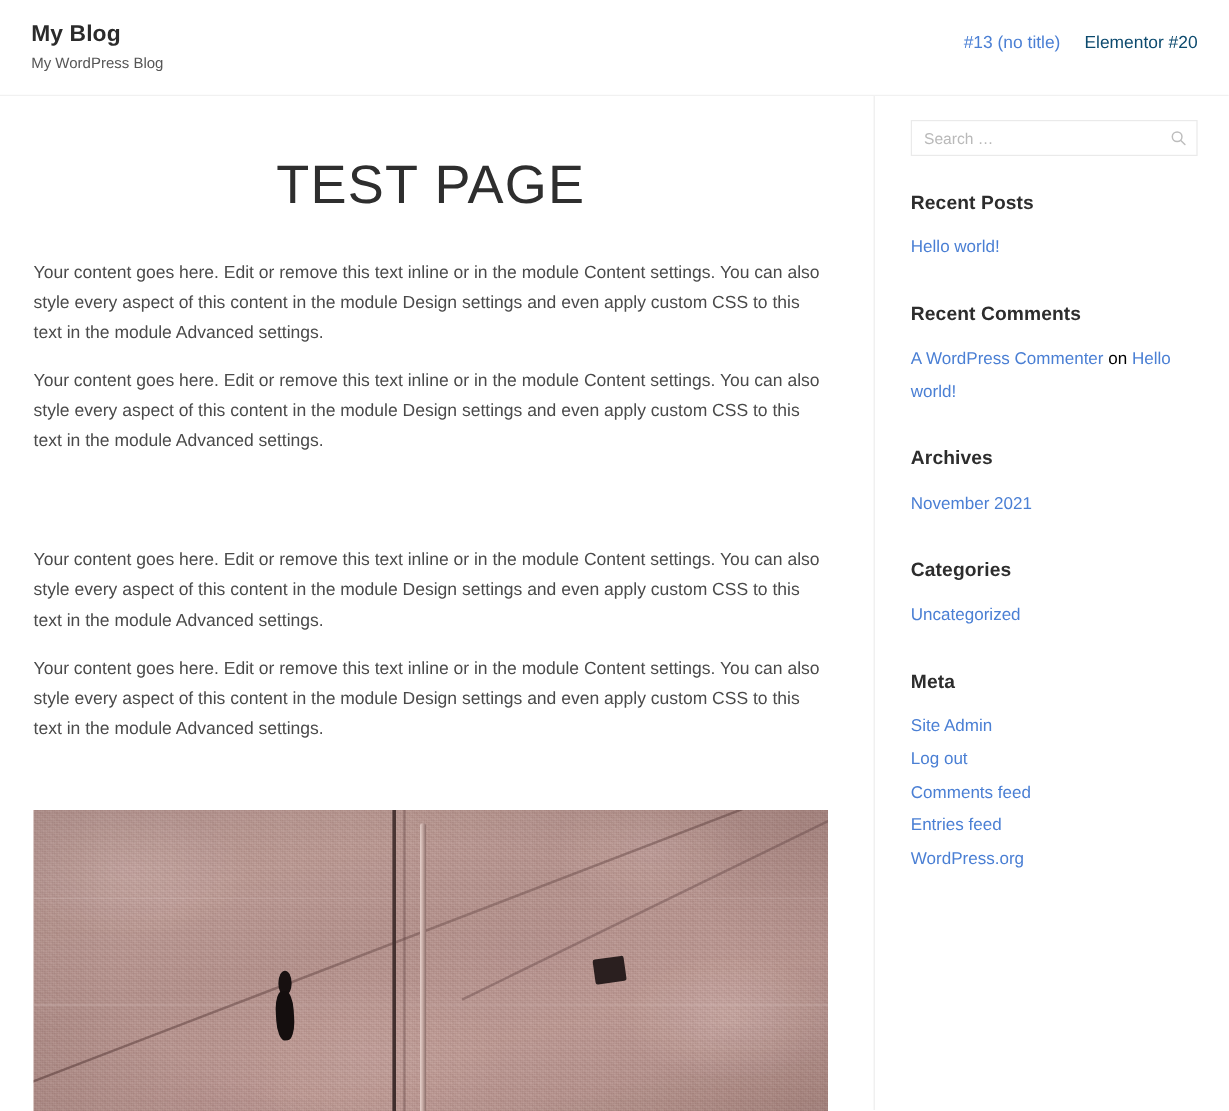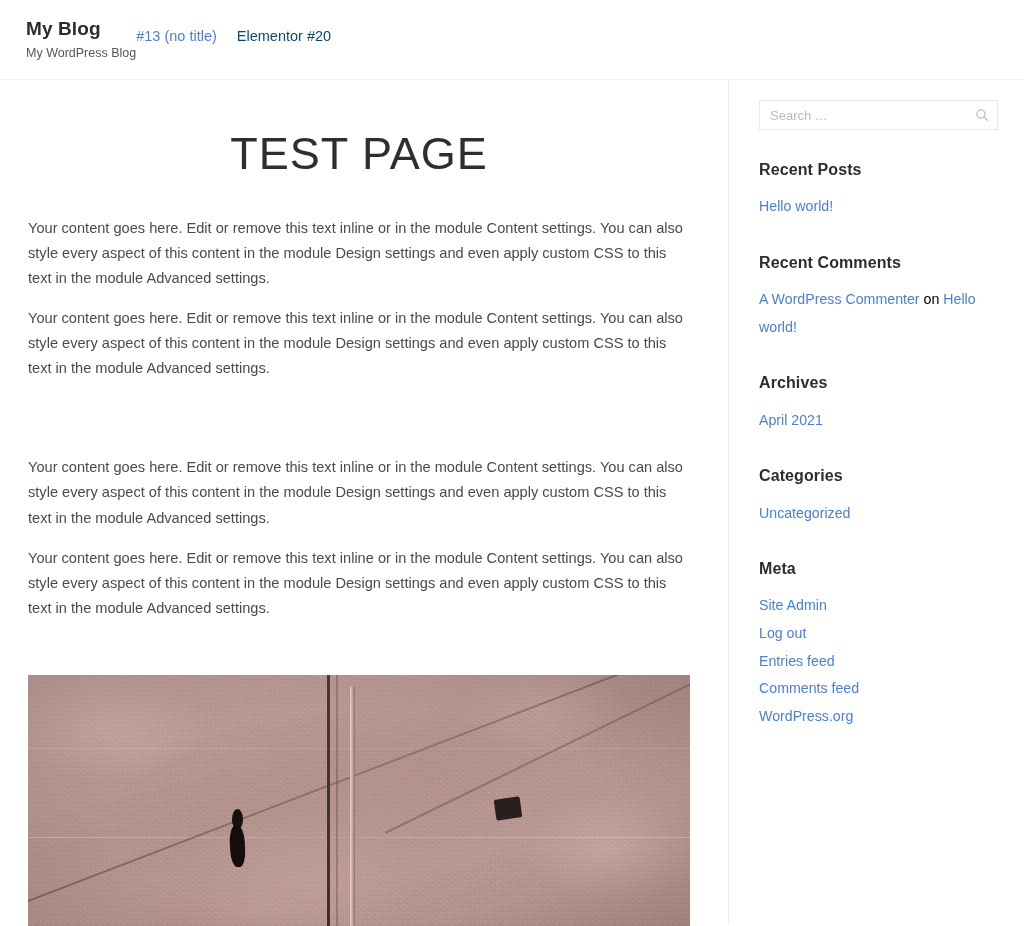--- a/index.html
+++ b/index.html
@@ -18,21 +18,21 @@
   }
 
   
   .site-header {
     position: relative;
     height: 80px;
     border-bottom: 1px solid #f1f1f1;
     padding: 0 26px;
     display: flex;
     align-items: flex-start;
-    justify-content: flex-start;
+    justify-content: space-between;
   }
   .branding {
     padding-top: 18px;
   }
   .site-title {
     font-size: 19px;
     font-weight: bold;
     color: #2b2b2b;
     letter-spacing: 0.1px;
     line-height: 1.2;
@@ -353,39 +353,39 @@
       <h2 class="widget-title">Recent Comments</h2>
       <ul>
         <li><a href="#">A WordPress Commenter</a><span class="comment-author-sep"> on </span><a href="#">Hello world!</a></li>
       </ul>
     </section>
 
     <section class="widget w-archives">
       <h2 class="widget-title">Archives</h2>
       <ul>
         <li>
-          <a href="#">April 2021</a>
+          <a href="#">November 2021</a>
         </li>
       </ul>
     </section>
 
     <section class="widget w-categories">
       <h2 class="widget-title">Categories</h2>
       <ul>
         <li>
           <a href="#">Uncategorized</a>
         </li>
       </ul>
     </section>
 
     <section class="widget w-meta">
       <h2 class="widget-title">Meta</h2>
       <ul>
         <li><a href="#">Site Admin</a></li>
         <li><a href="#">Log out</a></li>
+        <li><a href="#">Comments feed</a></li>
         <li><a href="#">Entries feed</a></li>
-        <li><a href="#">Comments feed</a></li>
         <li><a href="#">WordPress.org</a></li>
       </ul>
     </section>
 
   </aside>
 </div>
 
 </body></html>

